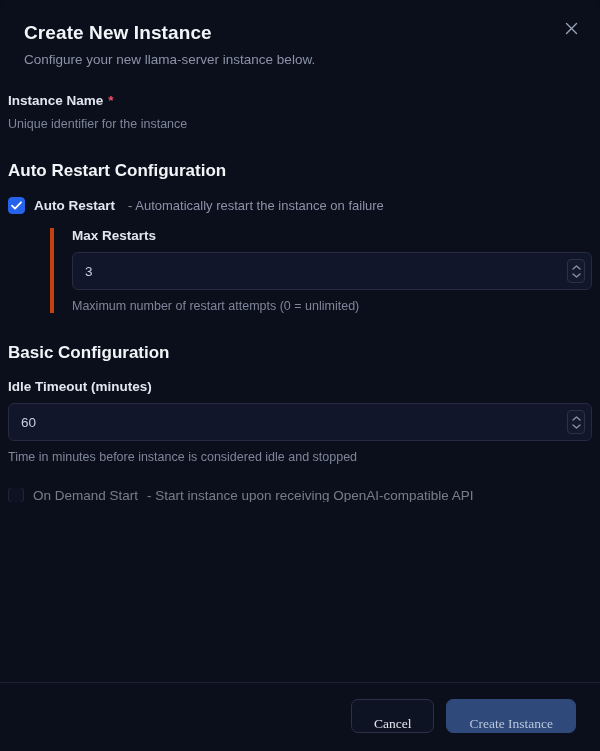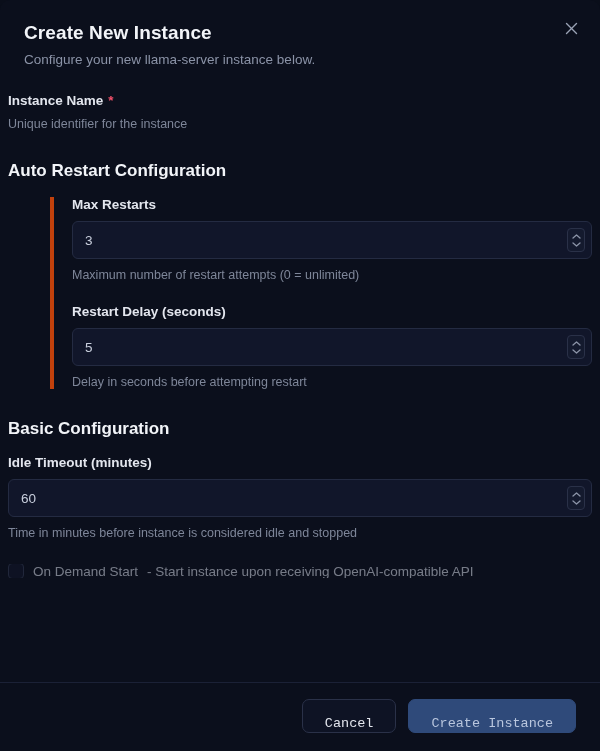--- a/index.html
+++ b/index.html
@@ -196,21 +196,21 @@
     padding: 16px 24px 18px 24px;
     display: flex;
     justify-content: flex-end;
     gap: 12px;
     background: #0b0f1c;
   }
   .btn {
     height: 30px;
     border-radius: 7px;
     font-size: 13.5px;
-    font-family: Liberation Mono, monospace;
+    font-family: Liberation Serif, serif;
     cursor: pointer;
     padding: 16px 22px;
     border: 1px solid transparent;
   }
   .btn-cancel {
     background: #0e1324;
     border: 1px solid #2a3148;
     color: #e3e6ee;
   }
   .btn-primary {
@@ -242,55 +242,49 @@
       <div class="field-block">
         <label class="field-label">
           <span>Instance Name</span><span class="req">*</span>
         </label>
         <div class="hint">Unique identifier for the instance</div>
       </div>
 
       <div class="section-gap">
         <h2 class="section-title">Auto Restart Configuration</h2>
 
+        <div class="checkbox-row">
+          <span class="checkbox">
+            <svg width="11" height="9" viewBox="0 0 11 9">
+              <polyline points="1,4.6 4,7.6 10,1.3" fill="none" stroke="#ffffff" stroke-width="1.8" stroke-linecap="round" stroke-linejoin="round"></polyline>
+            </svg>
+          </span>
+          <span class="checkbox-label">Auto Restart</span>
+          <span class="checkbox-desc">- Automatically restart the instance on failure</span>
+        </div>
 
         <div class="indent">
           <div class="indent-inner">
 
             <div class="field-block" style="padding-left:18px;">
               <label class="field-label">Max Restarts</label>
               <div class="num-wrap">
                 <input class="text-input" type="text" value="3" style="">
                 <span class="spinner">
                   <svg width="9" height="5" viewBox="0 0 9 5">
                     <polyline points="1,4 4.5,1 8,4" fill="none" stroke="#8b93a7" stroke-width="1.3" stroke-linecap="round" stroke-linejoin="round"></polyline>
                   </svg>
                   <svg width="9" height="5" viewBox="0 0 9 5">
                     <polyline points="1,1 4.5,4 8,1" fill="none" stroke="#8b93a7" stroke-width="1.3" stroke-linecap="round" stroke-linejoin="round"></polyline>
                   </svg>
                 </span>
               </div>
               <div class="hint">Maximum number of restart attempts (0 = unlimited)</div>
             </div>
 
-            <div class="field-block mt18" style="padding-left:18px;">
-              <label class="field-label">Restart Delay (seconds)</label>
-              <div class="num-wrap">
-                <input class="text-input" type="text" value="5" style="">
-                <span class="spinner">
-                  <svg width="9" height="5" viewBox="0 0 9 5">
-                    <polyline points="1,4 4.5,1 8,4" fill="none" stroke="#8b93a7" stroke-width="1.3" stroke-linecap="round" stroke-linejoin="round"></polyline>
-                  </svg>
-                  <svg width="9" height="5" viewBox="0 0 9 5">
-                    <polyline points="1,1 4.5,4 8,1" fill="none" stroke="#8b93a7" stroke-width="1.3" stroke-linecap="round" stroke-linejoin="round"></polyline>
-                  </svg>
-                </span>
-              </div>
-              <div class="hint">Delay in seconds before attempting restart</div>
-            </div>
 
           </div>
         </div>
       </div>
 
       <div class="section-gap">
         <h2 class="section-title">Basic Configuration</h2>
 
         <div class="field-block">
           <label class="field-label">Idle Timeout (minutes)</label>

